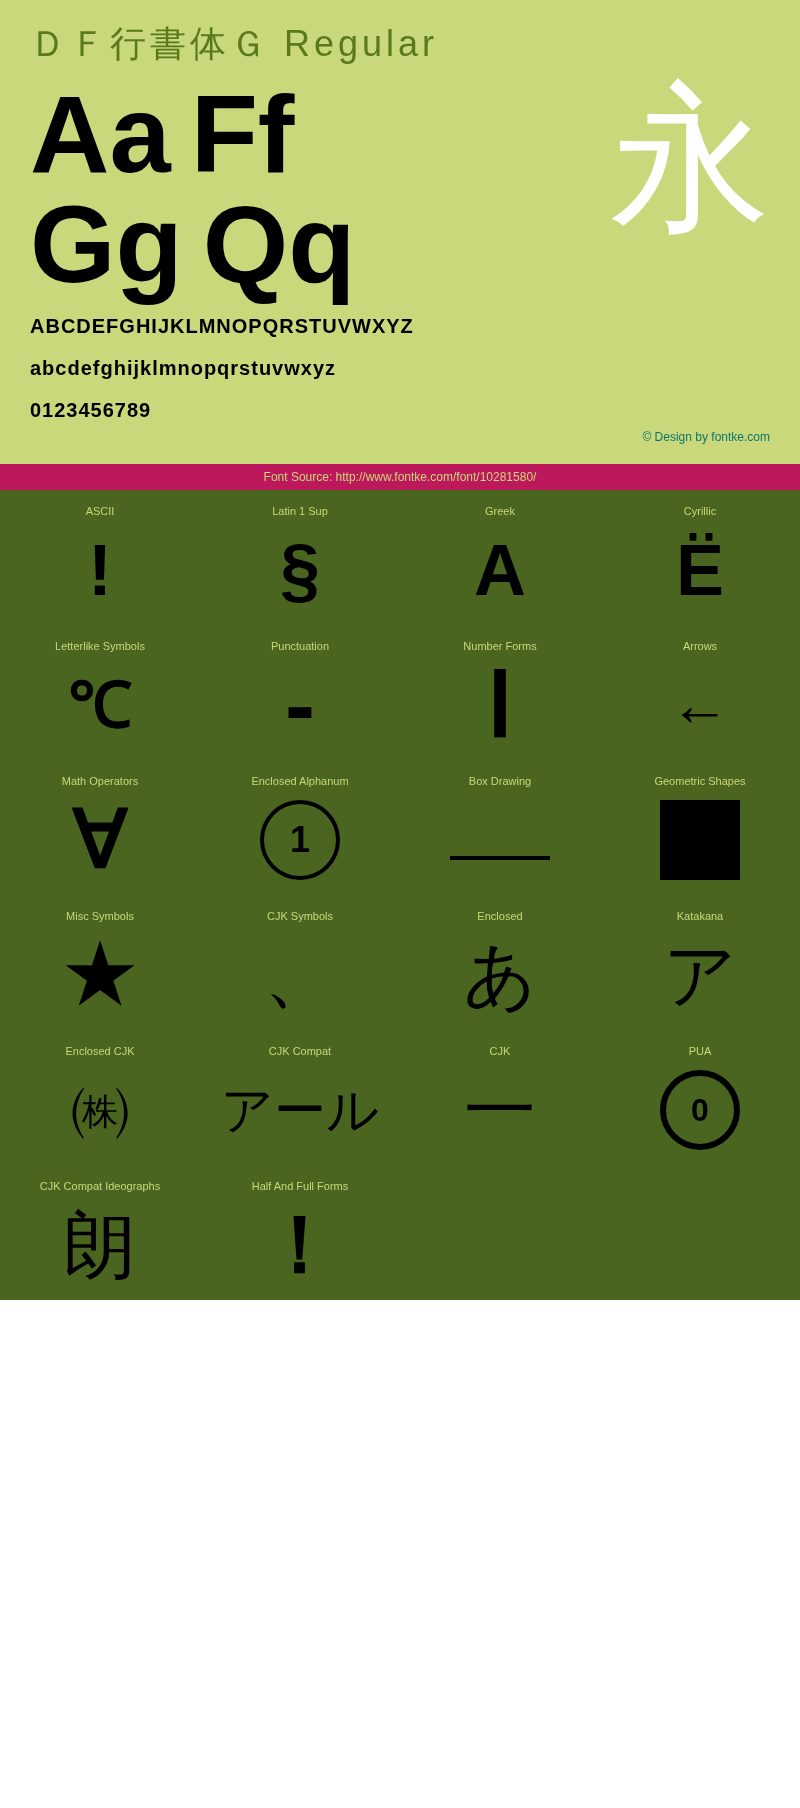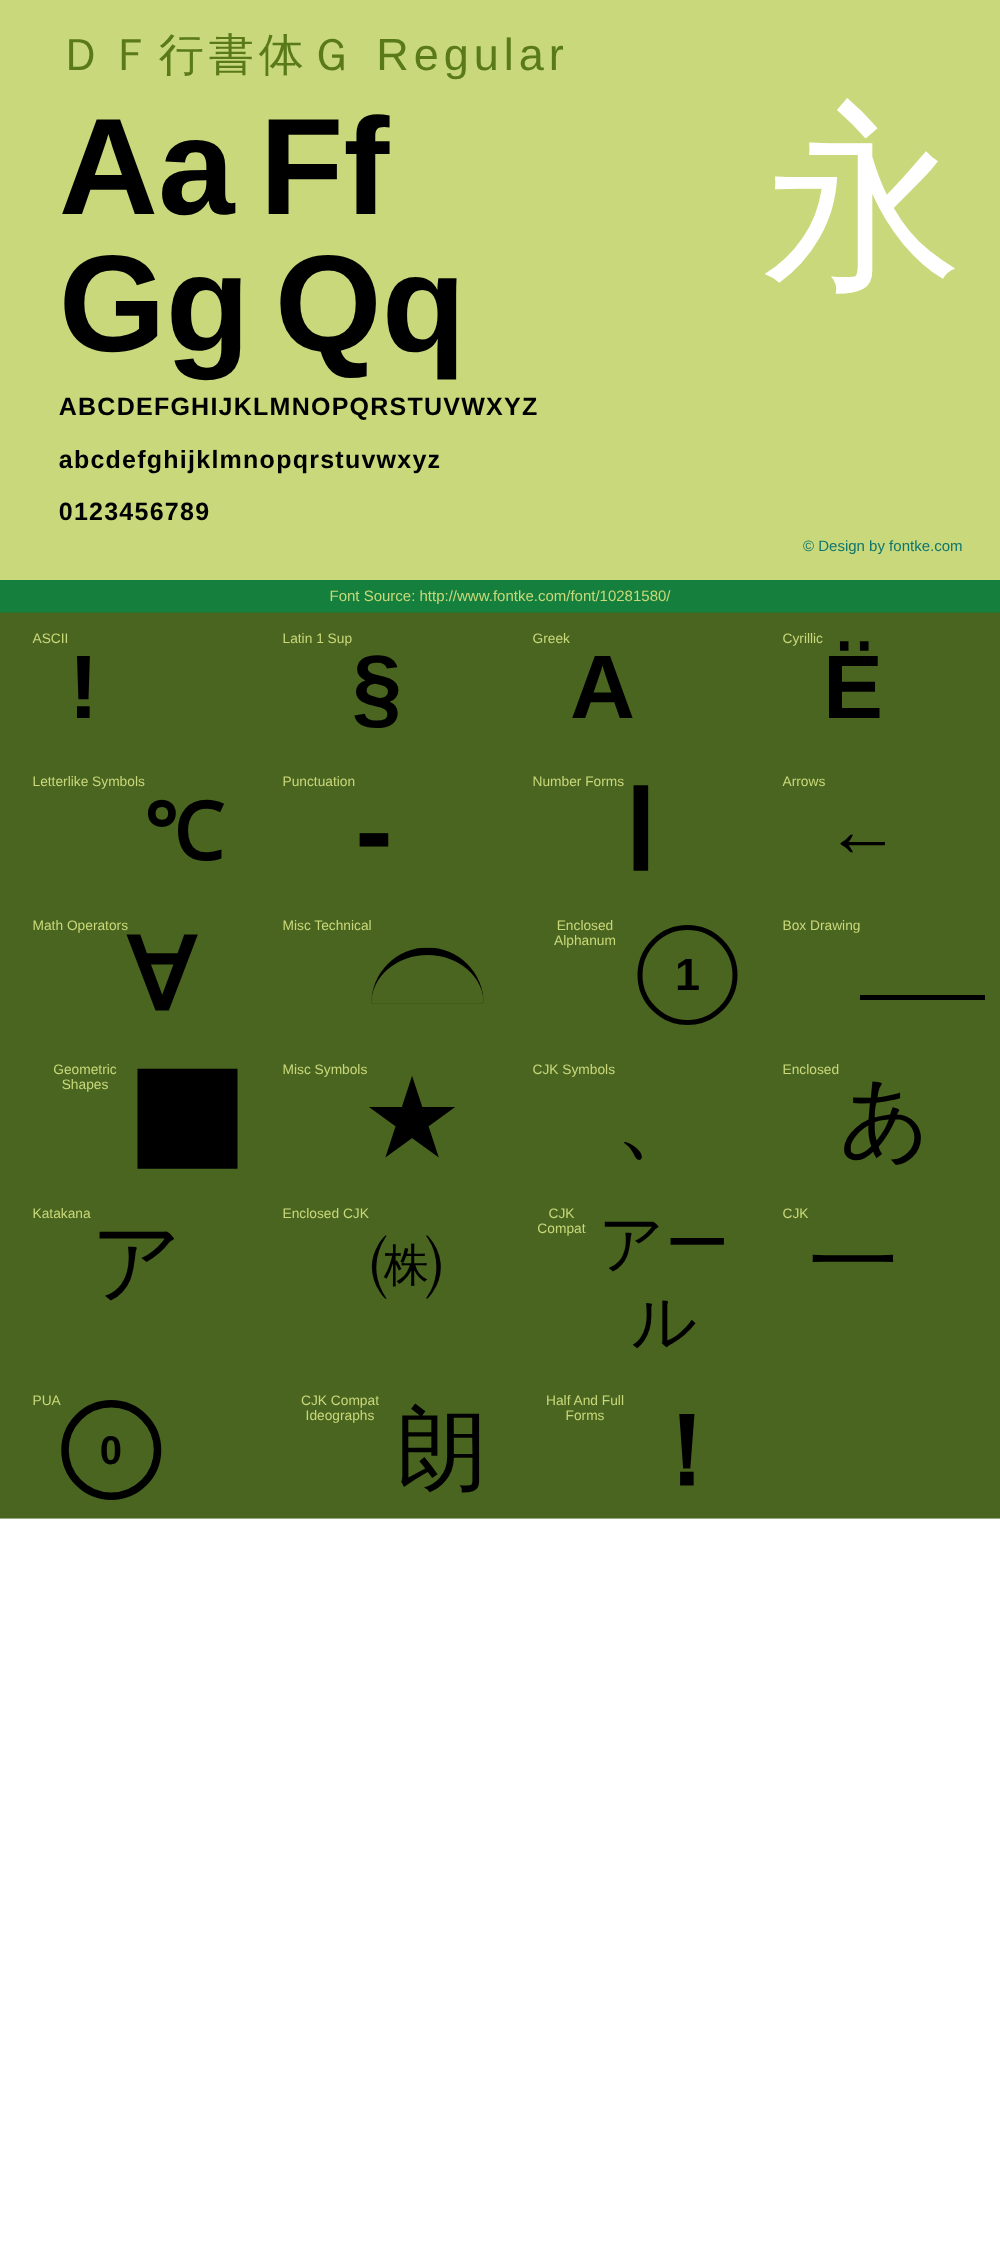--- a/index.html
+++ b/index.html
@@ -1,21 +1,21 @@
 <!DOCTYPE html>
 <html><head>
   <meta charset="utf-8">
   <style>
     * { margin: 0; padding: 0; box-sizing: border-box; }
     body { width: 800px; font-family: sans-serif; }
 
     
     .top-section {
       background-color: #c8d87a;
-      padding: 20px 30px 20px 47px;
+      padding: 20px 30px 20px 30px;
       position: relative;
     }
     .font-title {
       font-size: 36px;
       color: #5a7a1a;
       letter-spacing: 4px;
       margin-bottom: 10px;
       font-weight: normal;
     }
     .sample-chars {
@@ -56,38 +56,38 @@
       color: #0f766e;
       margin-top: 5px;
     }
 
     
     .bottom-section {
       background-color: #4a6520;
       padding: 0;
     }
     .source-bar {
-      background-color: #15803d;
+      background-color: #be185d;
       text-align: center;
       padding: 6px;
       font-size: 12px;
       color: #c8d87a;
     }
 
     
     .char-grid {
       display: grid;
       grid-template-columns: repeat(4, 1fr);
       gap: 0;
     }
     .char-cell {
       display: flex;
-      flex-direction: row;
-      align-items: flex-start;
-      padding: 15px 10px 10px 26px;
+      flex-direction: column;
+      align-items: center;
+      padding: 15px 10px 10px 10px;
       border: none;
     }
     .cell-label {
       font-size: 11px;
       color: #c8d87a;
       text-align: center;
       margin-bottom: 8px;
       font-family: sans-serif;
       font-weight: normal;
     }
@@ -217,26 +217,20 @@
     <div class="char-cell">
       <div class="cell-label">Arrows</div>
       <div class="cell-char" style="font-size:60px;">←</div>
     </div>
 
     <div class="char-cell">
       <div class="cell-label">Math Operators</div>
       <div class="cell-char" style="font-size:80px;">∀</div>
     </div>
     <div class="char-cell">
-      <div class="cell-label">Misc Technical</div>
-      <div class="cell-char">
-        <div class="arc-shape-top"></div>
-      </div>
-    </div>
-    <div class="char-cell">
       <div class="cell-label">Enclosed Alphanum</div>
       <div class="cell-char">
         <div class="circle-1">1</div>
       </div>
     </div>
     <div class="char-cell">
       <div class="cell-label">Box Drawing</div>
       <div class="cell-char">
         <div class="box-line"></div>
       </div>

